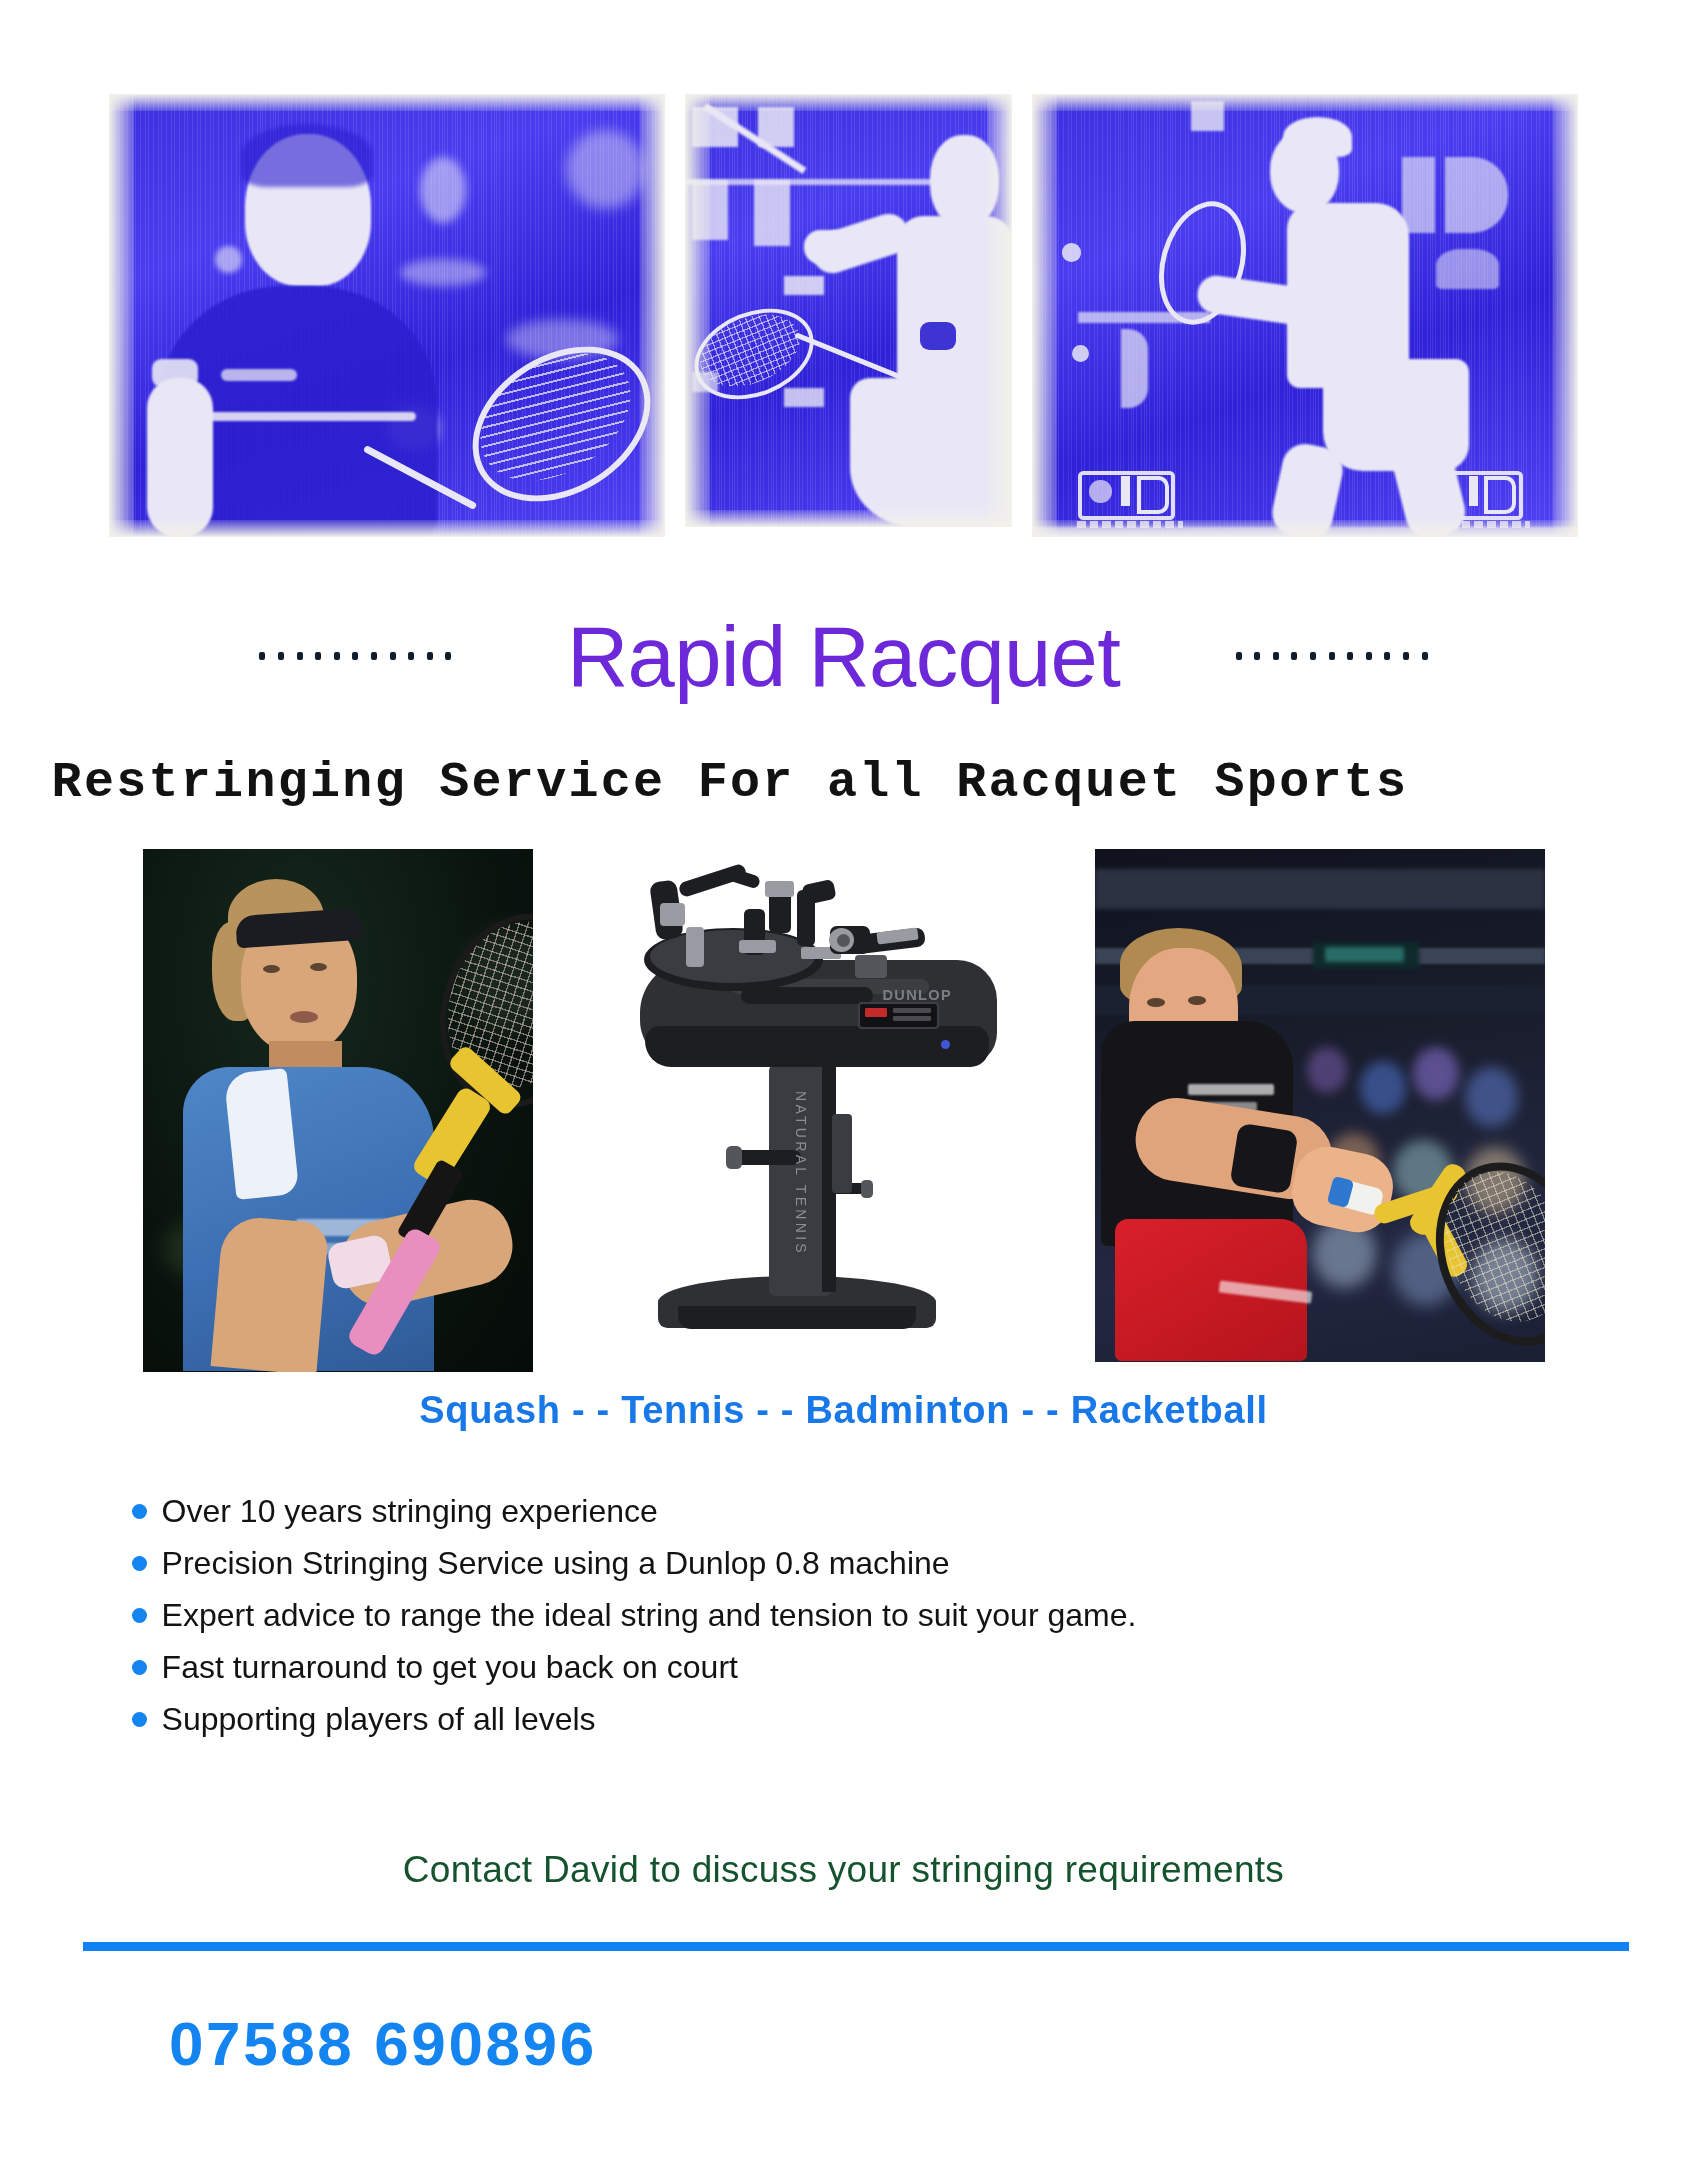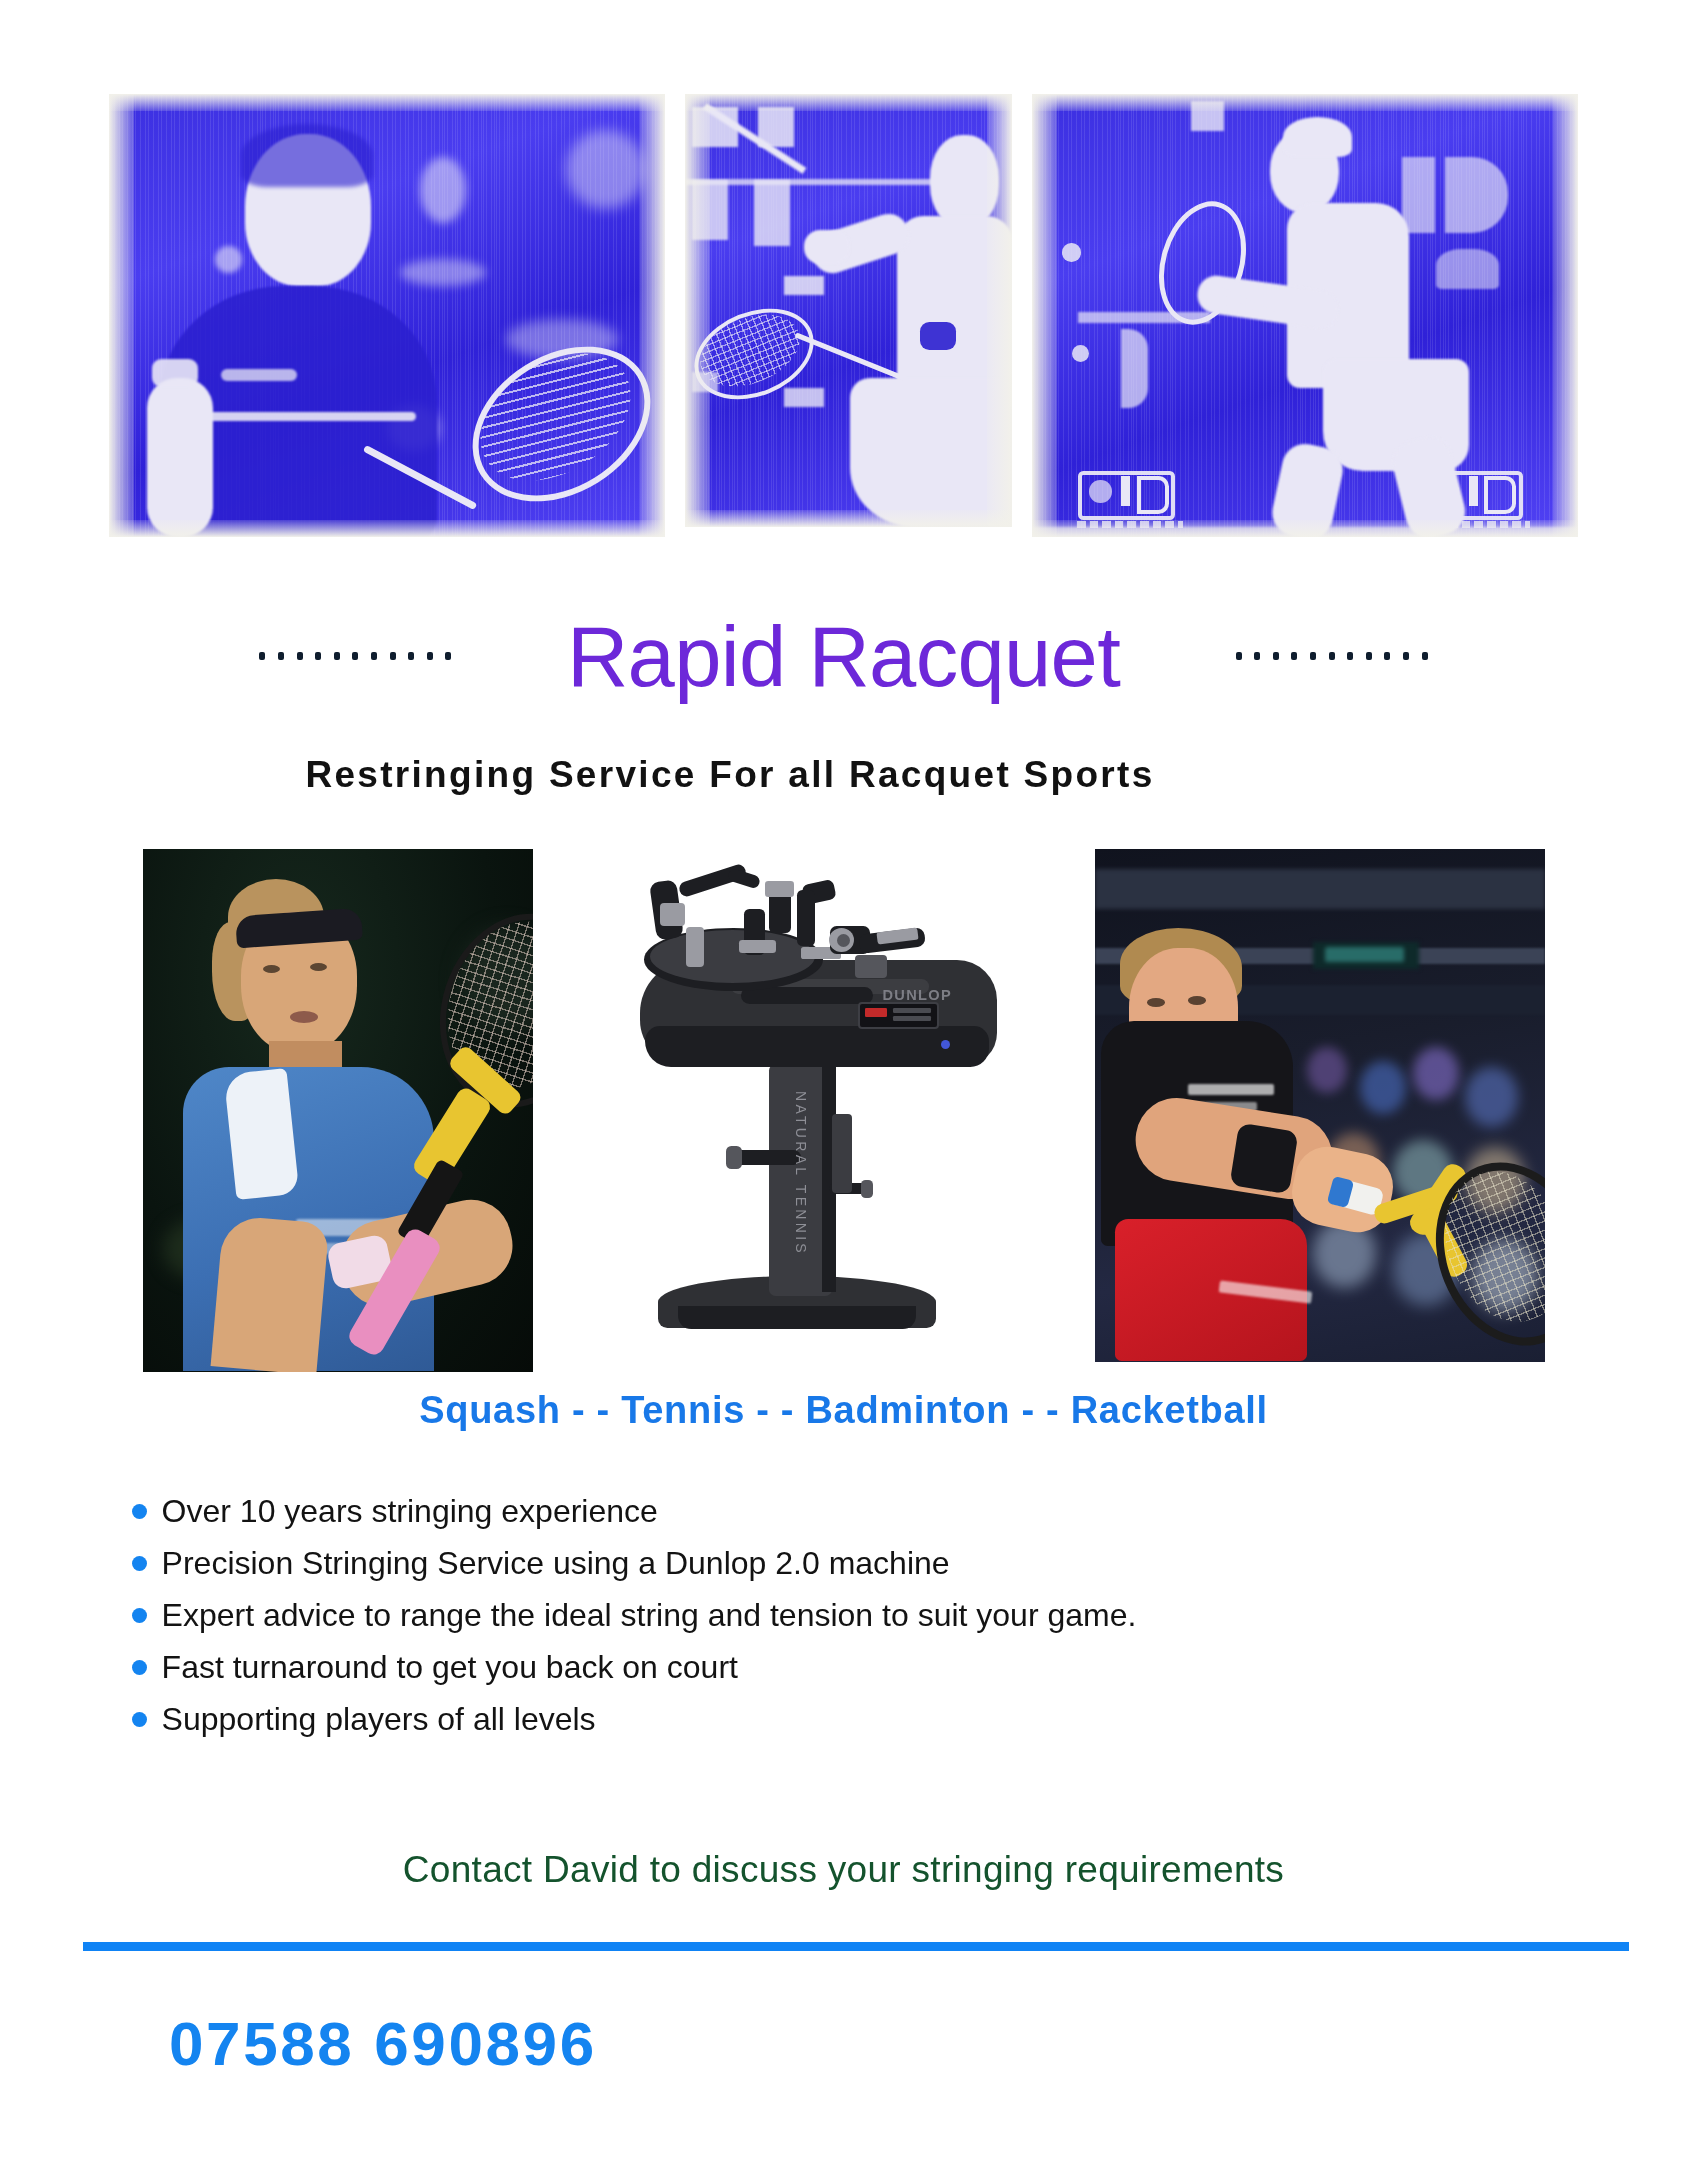--- a/index.html
+++ b/index.html
@@ -101,24 +101,25 @@
     letter-spacing: -0.7px;
     white-space: nowrap;
     line-height: 1;
   }
   .tagline {
     position: absolute;
     left: 0;
     top: 754px;
     width: 1460px;
     text-align: center;
-    font-size: 37px;
+    font-size: 50px;
     font-weight: bold;
     color: #121212;
     letter-spacing: 2.3px;
+    font-family: Liberation Mono, monospace;
   }
 
   
   .photo-row {
     position: absolute;
     left: 0;
     top: 849px;
     width: 1687px;
     height: 523px;
     display: flex;
@@ -582,21 +583,21 @@
 
 <div class="sports-line">Squash - - Tennis - - Badminton - - Racketball</div>
 
 <div class="bullets">
   <div class="bullet-item">
     <span class="bullet-dot"></span>
     <span class="bullet-text">Over 10 years stringing experience</span>
   </div>
   <div class="bullet-item">
     <span class="bullet-dot"></span>
-    <span class="bullet-text">Precision Stringing Service using a Dunlop 2.0 machine</span>
+    <span class="bullet-text">Precision Stringing Service using a Dunlop 0.8 machine</span>
   </div>
   <div class="bullet-item">
     <span class="bullet-dot"></span>
     <span class="bullet-text">Expert advice to range the ideal string and tension to suit your game.</span>
   </div>
   <div class="bullet-item">
     <span class="bullet-dot"></span>
     <span class="bullet-text">Fast turnaround to get you back on court</span>
   </div>
   <div class="bullet-item">

